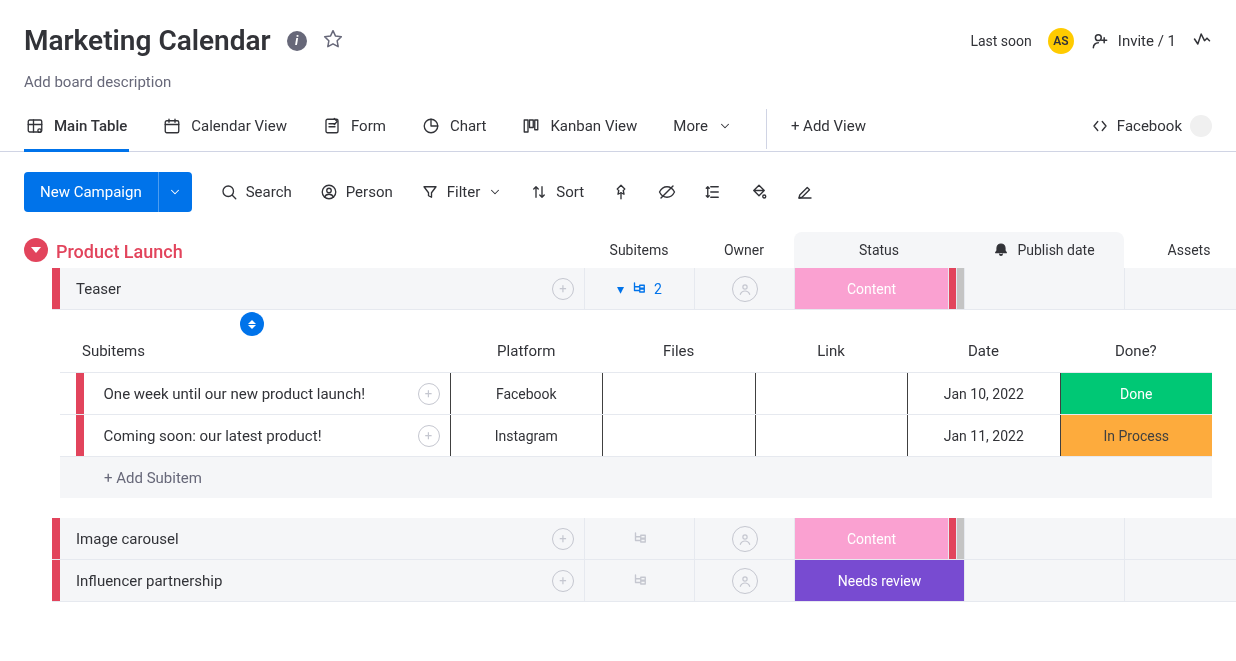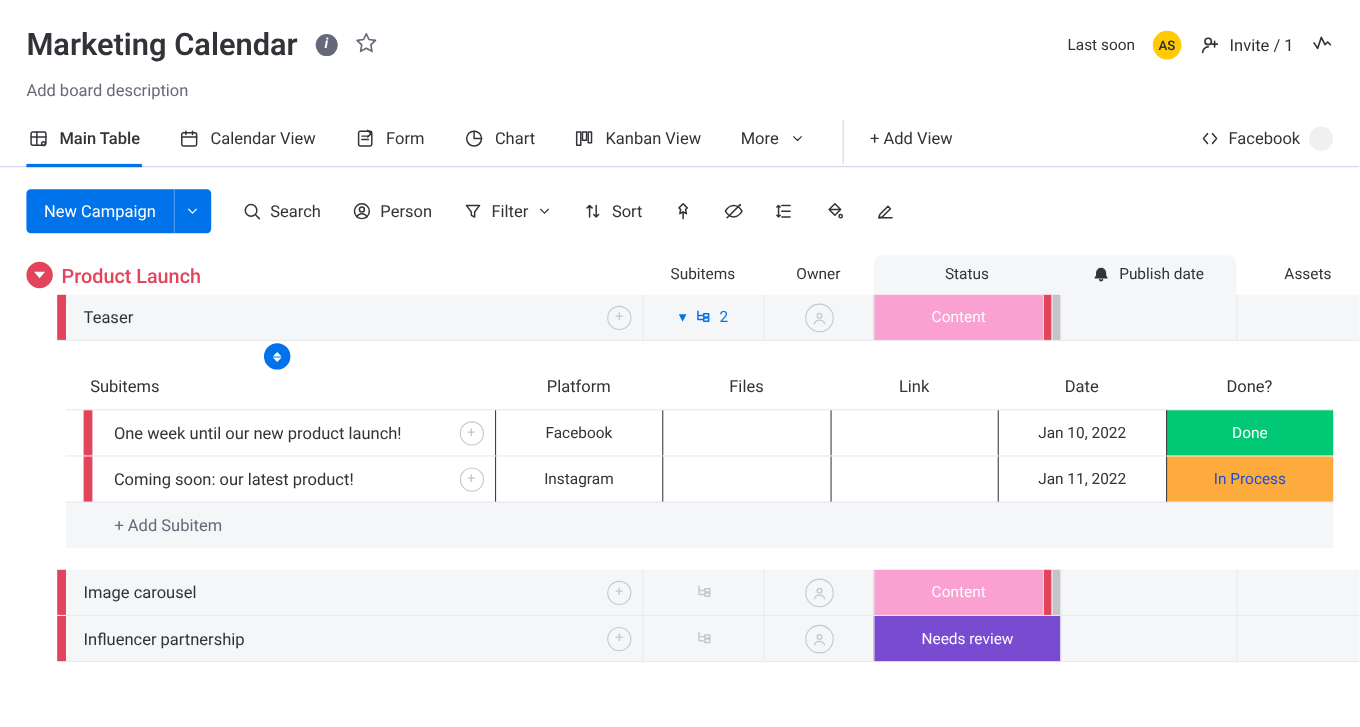--- a/index.html
+++ b/index.html
@@ -60,21 +60,21 @@
 .sort-badge::after{content:""; width:0;height:0;border-left:4px solid transparent;border-right:4px solid transparent;border-top:4px solid #fff; margin-top:1px;}
 .sub-headers { display: flex; align-items: center; height: 42px; }
 .sub-h-name { flex: 0 0 390px; padding-left: 22px; font-size: 15px; color: #323338; }
 .sub-h { width: 162px; text-align: center; font-size: 15px; color: #323338; }
 .sub-row { display: flex; align-items: stretch; height: 42px; border-top: 1px solid #e6e9ef; background: #fff; }
 .sub-strip-wrap { padding-left: 16px; }
 .sub-name { flex: 0 0 366px; display: flex; align-items: center; padding-left: 20px; font-size: 15px; gap: 8px; }
 .sub-name .bubble { margin-left: auto; margin-right: 10px; color: #c5c7d0; }
 .sub-cell { width: 162px; display: flex; align-items: center; justify-content: center; border-left: 1px solid #404040; font-size: 14px; }
 .done-done { background: #00c875; color: #fff; }
-.done-ip { background: #fdab3d; color: #1d4ed8; }
+.done-ip { background: #fdab3d; color: #404040; }
 .add-subitem-row { display: flex; align-items: center; height: 42px; border-top: 1px solid #e6e9ef; background: #f5f6f8; }
 .add-subitem-row .sub-name { color: #676879; }
 svg.ic { width: 18px; height: 18px; stroke: currentColor; fill: none; stroke-width: 1.8; stroke-linecap: round; stroke-linejoin: round; }
 svg.ic20 { width: 20px; height: 20px; }
 .bubble-circle { width:22px; height:22px; border:1.8px solid #c5c7d0; border-radius:50%; display:inline-flex; align-items:center; justify-content:center; }
 .bubble-circle .plus { color:#c5c7d0; font-size:13px; line-height:1; }
 .owner-ic { width:26px; height:26px; border-radius:50%; border:1.8px solid #c5c7d0; display:inline-flex; align-items:center; justify-content:center; color:#c5c7d0; }
 .caret-blue{color:#0073ea;}
 </style>
 </head>

